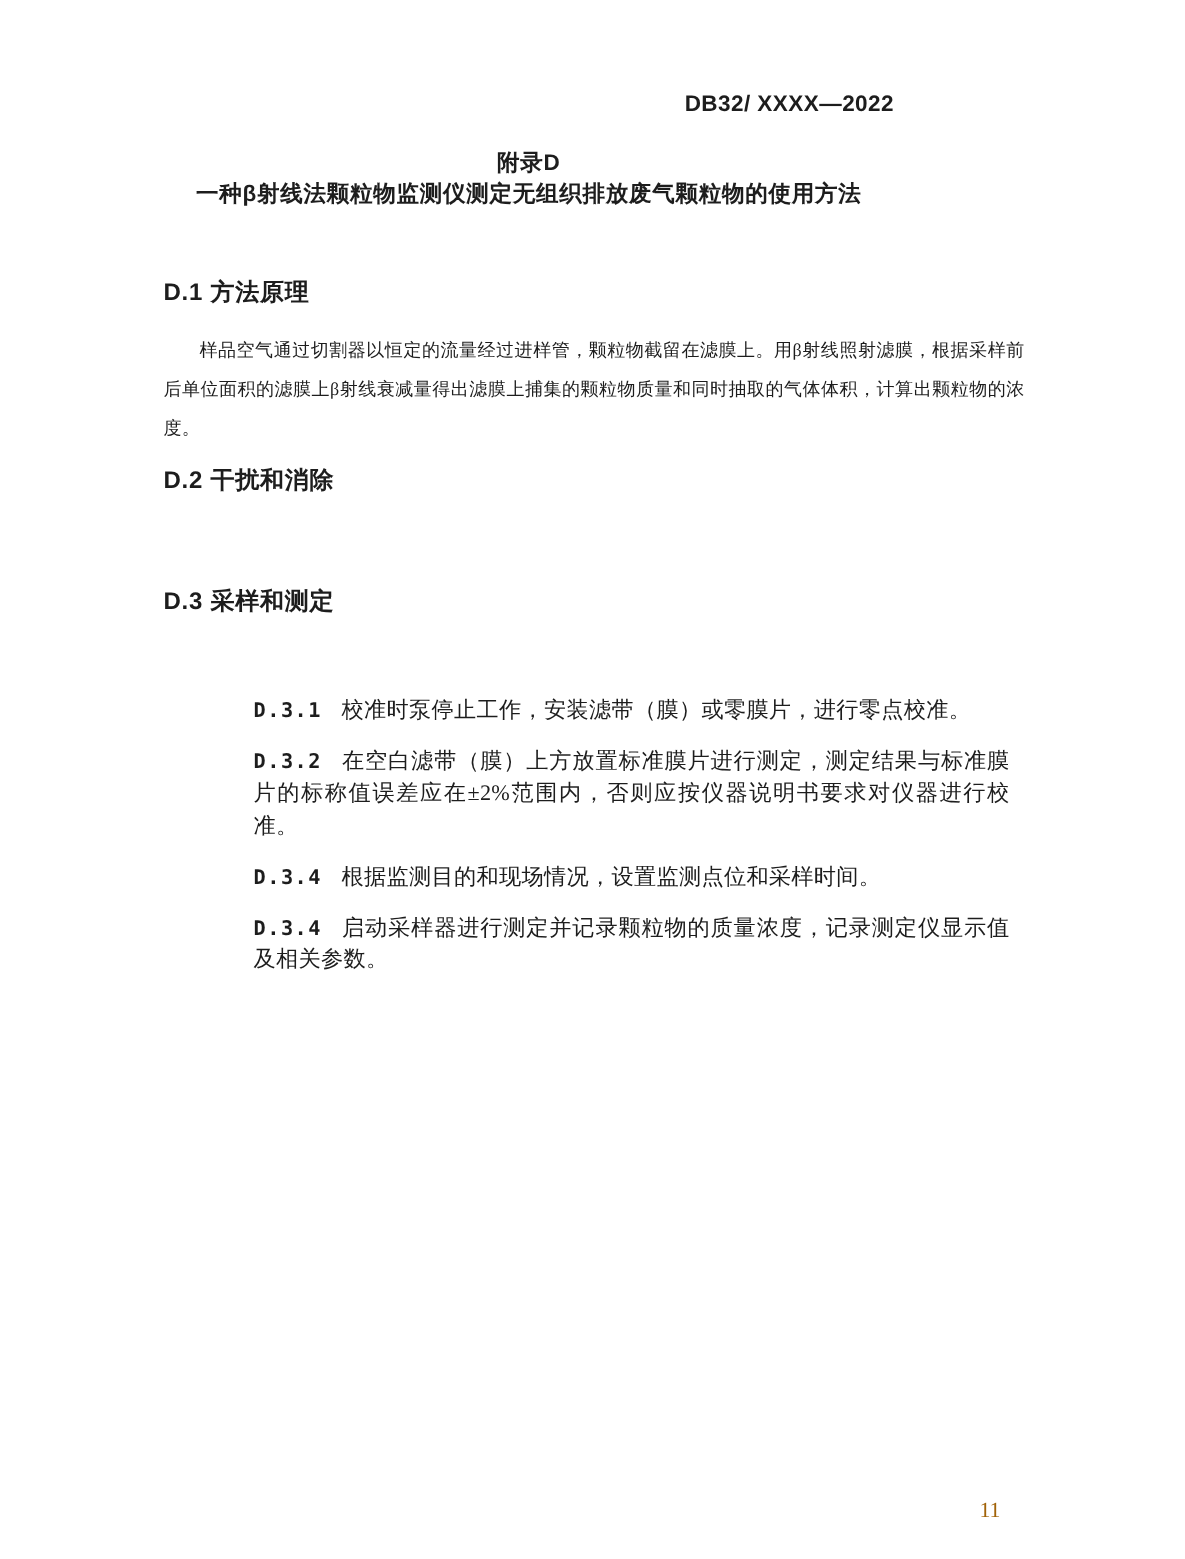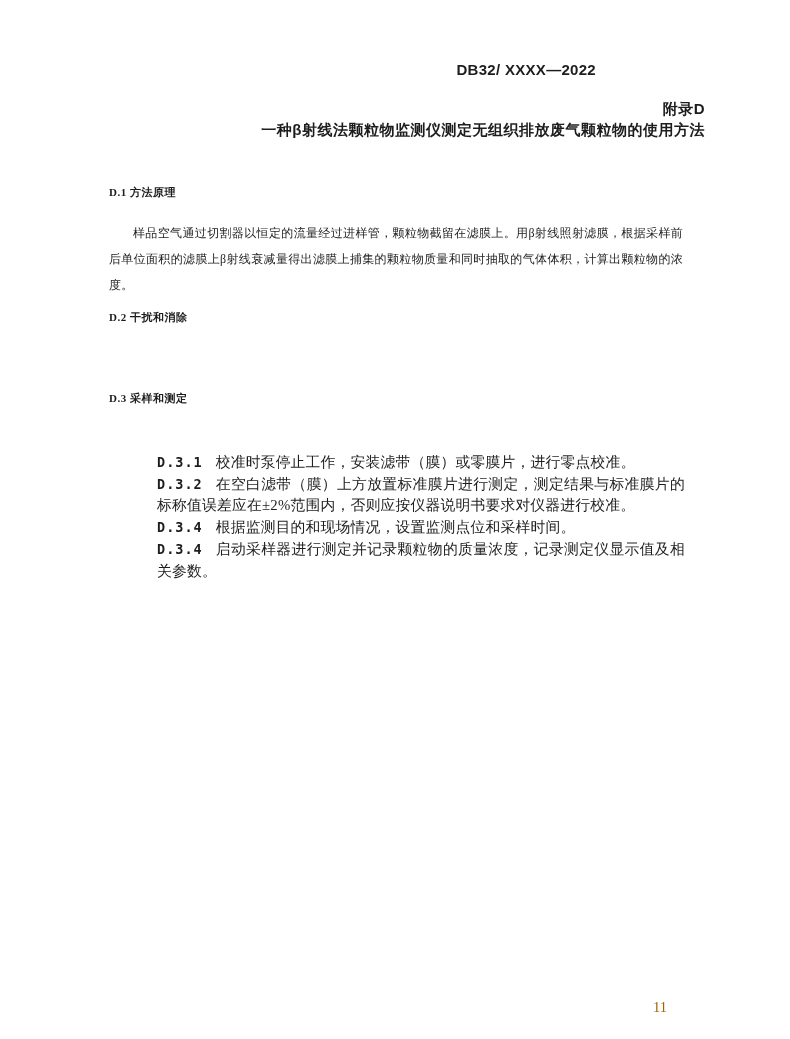--- a/index.html
+++ b/index.html
@@ -25,28 +25,28 @@
     position: absolute;
     top: 98px;
     left: 0;
     width: 100%;
     text-align: center;
     font-family: "Liberation Sans", "DejaVu Sans", sans-serif;
     font-weight: bold;
     font-size: 15px;
     line-height: 21px;
   }
-  .title-block .line { letter-spacing: 0.5px; text-align: right; }
+  .title-block .line { letter-spacing: 0.5px; }
   .sec-heading {
     position: absolute;
     left: 109px;
     width: 575px;
-    font-family: Liberation Serif, serif;
+    font-family: Liberation Sans, sans-serif;
     font-weight: bold;
-    font-size: 11px;
+    font-size: 16px;
     letter-spacing: 0.5px;
   }
   .h-d1 { top: 185px; }
   .h-d2 { top: 310px; }
   .h-d3 { top: 391px; }
   .body-para {
     position: absolute;
     left: 109px;
     width: 574px;
     font-size: 12px;
@@ -62,21 +62,21 @@
     position: absolute;
     top: 452px;
     left: 109px;
     width: 576px;
   }
   .clause {
     font-size: 14.8px;
     line-height: 21.7px;
     text-align: justify;
     letter-spacing: 0.2px;
-    margin: 0;
+    margin: 12px;
     padding-left: 48px;
   }
   .clause .num {
     font-family: "DejaVu Sans Mono", "Liberation Mono", monospace;
     font-weight: bold;
     font-size: 13.5px;
     margin-right: 13px;
     letter-spacing: 1px;
   }
   .page-num {

